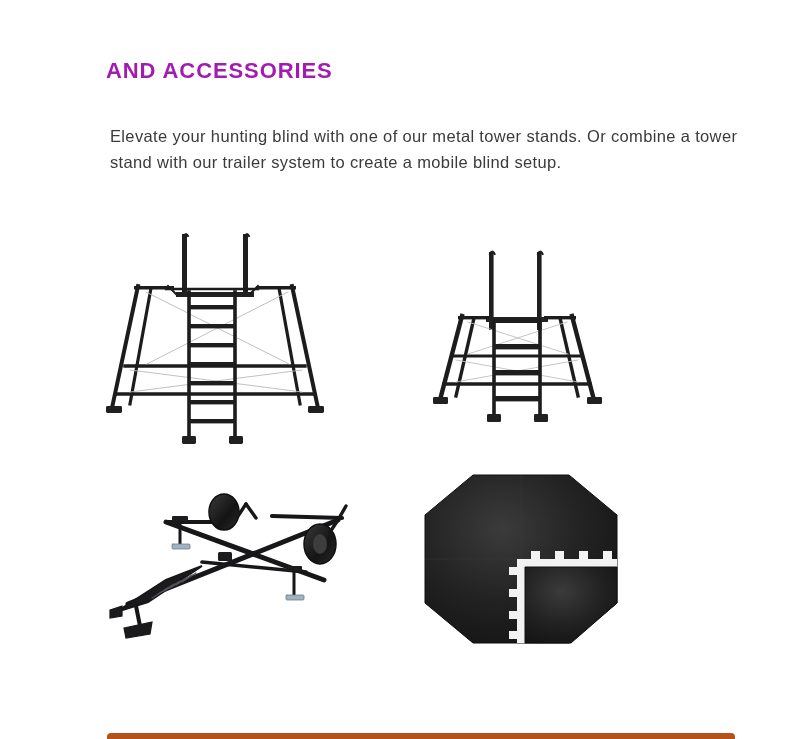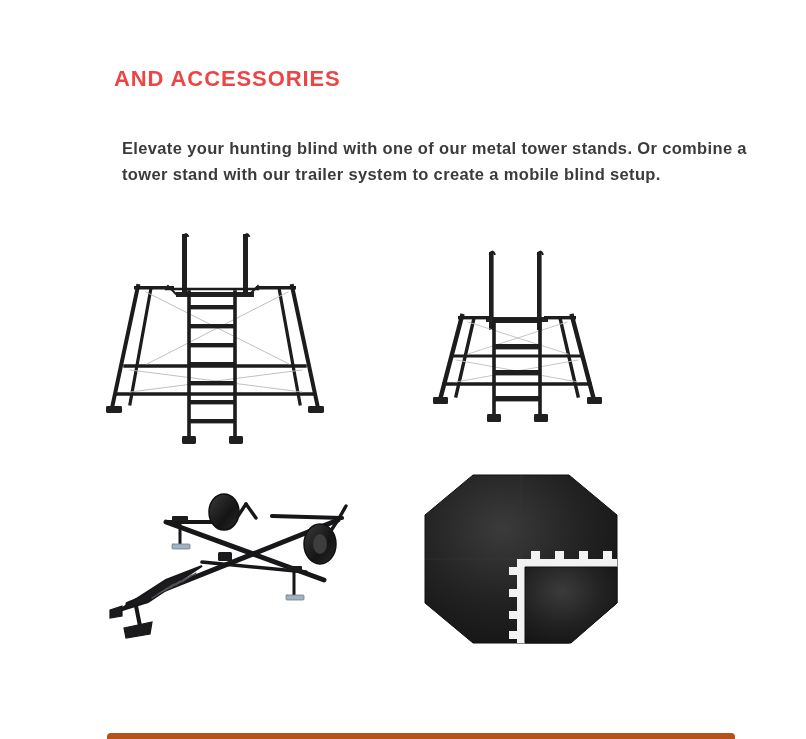--- a/index.html
+++ b/index.html
@@ -34,37 +34,37 @@
     font-weight: bold;
     letter-spacing: 0.9px;
     color: #c2541b;
     line-height: 27px;
     margin: 0;
   }
   .title-secondary {
     font-size: 22px;
     font-weight: bold;
     letter-spacing: 0.9px;
-    color: #ef4444;
+    color: #a21caf;
     line-height: 27px;
-    margin: 8px;
+    margin: 0;
   }
 
   
   .body-copy {
     position: absolute;
     left: 106px;
     top: 120px;
     width: 668px;
     font-size: 16.5px;
-    font-weight: bold;
+    font-weight: normal;
     color: #3b3b3b;
     line-height: 25.5px;
     letter-spacing: 0.35px;
-    margin: 16px;
+    margin: 4px;
   }
 
   
   .product-grid {
     position: absolute;
     left: 106px;
     top: 226px;
     width: 560px;
     height: 440px;
   }

